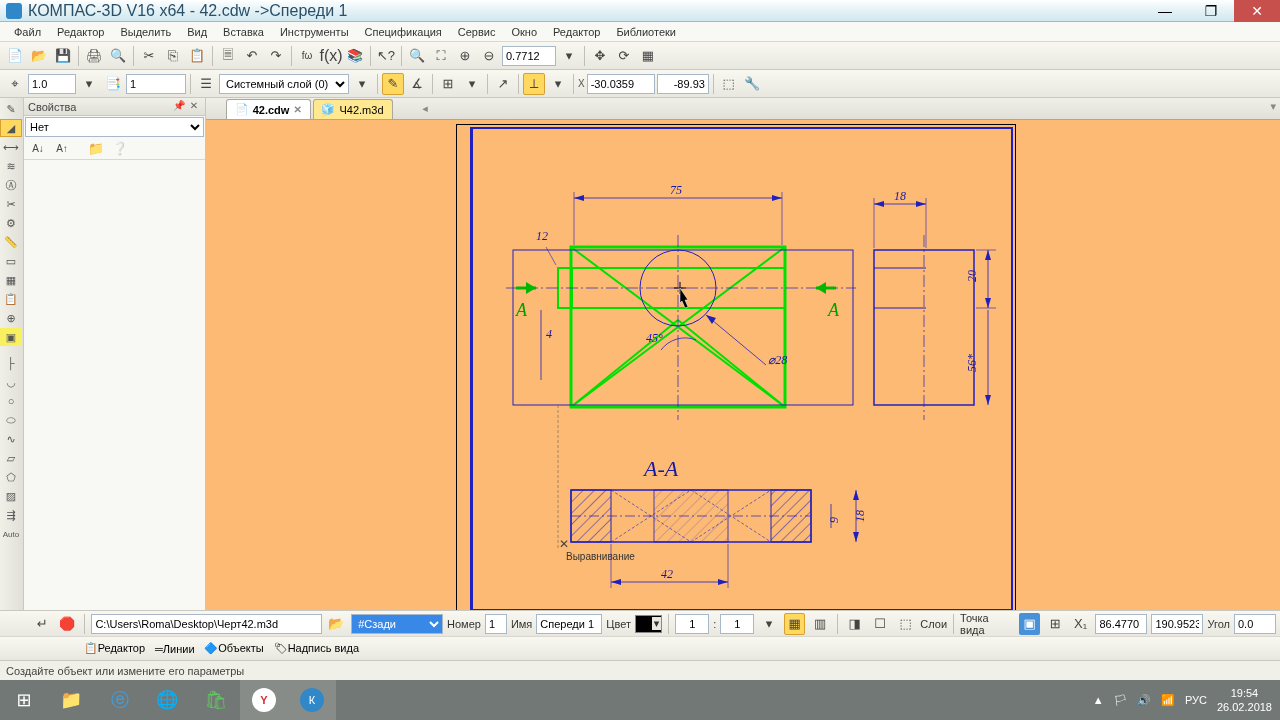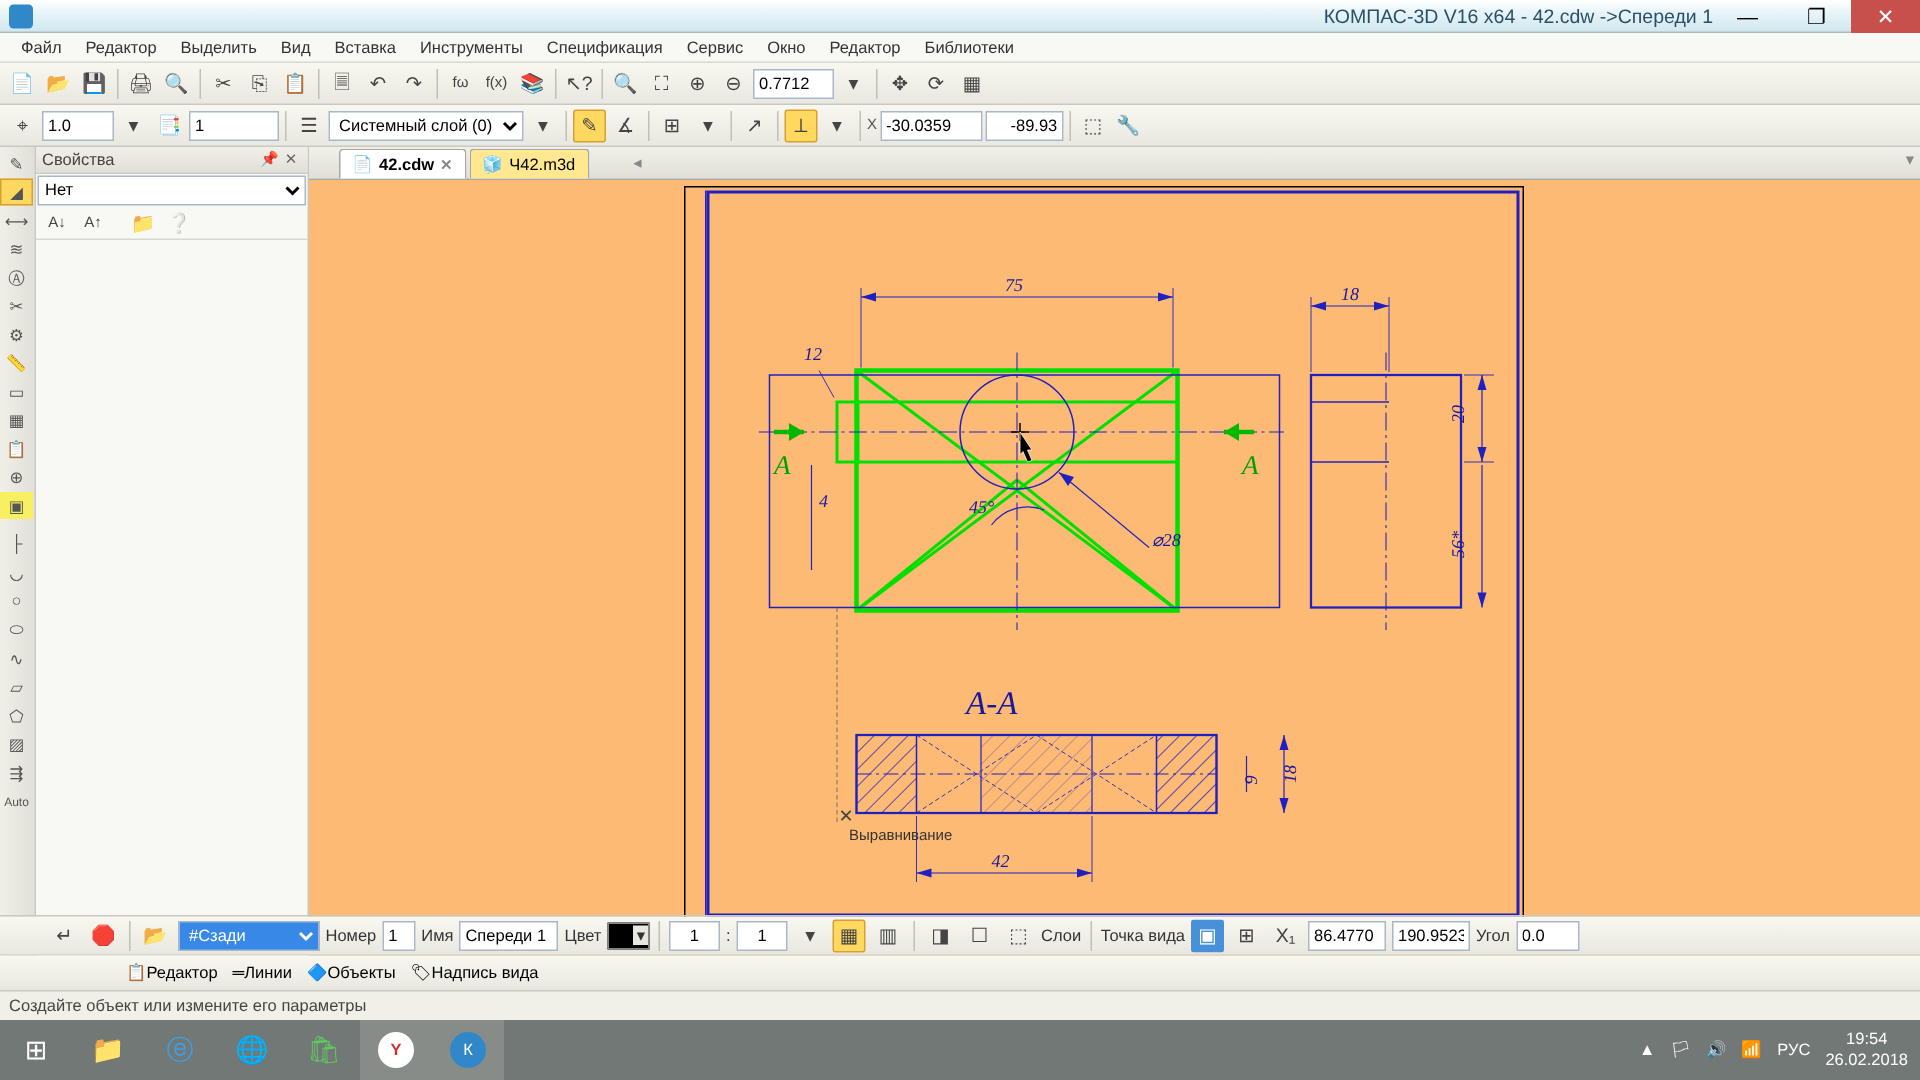--- a/index.html
+++ b/index.html
@@ -1,19 +1,19 @@
 <!DOCTYPE html>
 <html><head>
 <meta charset="utf-8">
 <style>
 *{box-sizing:border-box;margin:0;padding:0;font-family:Tahoma,Arial,sans-serif;font-size:11px;}
 body{background:#f0f0f0;overflow:hidden;width:1280px;height:720px;position:relative;}
 .titlebar{height:22px;background:linear-gradient(#fff,#e8f4f8 40%,#d0e8f0);display:flex;align-items:center;padding-left:6px;border-bottom:1px solid #a8b8c0;}
 .titlebar .logo{width:16px;height:16px;border-radius:3px;background:#3088c8;margin-right:6px;}
-.titlebar .title{flex:1;text-align:right;color:#2a5068;font-size:13px;}
+.titlebar .title{flex:1;text-align:left;color:#2a5068;font-size:16px;}
 .titlebar .winbtns{display:flex;}
 .titlebar .winbtn{width:46px;height:22px;display:flex;align-items:center;justify-content:center;font-size:14px;}
 .titlebar .winbtn.close{background:#c8504c;color:#fff;}
 .menubar{height:20px;background:#f8f8f4;display:flex;align-items:center;padding-left:8px;gap:4px;border-bottom:1px solid #d8d8d0;}
 .menubar span{padding:2px 6px;color:#333;}
 .toolbar{height:28px;background:linear-gradient(#f8f8f0,#e8e8e0);display:flex;align-items:center;padding:0 4px;gap:2px;border-bottom:1px solid #c8c8c0;}
 .tbtn{width:22px;height:22px;display:flex;align-items:center;justify-content:center;border:1px solid transparent;border-radius:2px;font-size:13px;color:#444;}
 .tsep{width:1px;height:20px;background:#c0c0b8;margin:0 2px;}
 .tcombo{height:20px;border:1px solid #a8b8c8;background:#fff;font-size:11px;padding:0 2px;}
 .tinput{height:20px;border:1px solid #a8b8c8;background:#fff;font-size:11px;padding:0 3px;}
@@ -87,21 +87,21 @@
   <div class="tsep"></div>
   <div class="tbtn">✂</div>
   <div class="tbtn">⎘</div>
   <div class="tbtn">📋</div>
   <div class="tsep"></div>
   <div class="tbtn">🗏</div>
   <div class="tbtn">↶</div>
   <div class="tbtn">↷</div>
   <div class="tsep"></div>
   <div class="tbtn" style="font-size:10px;">fω</div>
-  <div class="tbtn" style="font-size:10px;">f(x)</div>
+  <div class="tbtn" style="font-size:16px;">f(x)</div>
   <div class="tbtn">📚</div>
   <div class="tsep"></div>
   <div class="tbtn">↖?</div>
   <div class="tsep"></div>
   <div class="tbtn">🔍</div>
   <div class="tbtn">⛶</div>
   <div class="tbtn">⊕</div>
   <div class="tbtn">⊖</div>
   <input class="tinput" style="width: 54px;" value="0.7712">
   <div class="tbtn">▾</div>
@@ -322,20 +322,21 @@
       </svg>
     </div>
   </div>
 </div>
 
 <div style="position:absolute;left:0;right:0;bottom:84px;height:26px;background:linear-gradient(#f8f8f0,#e8e8e0);display:flex;align-items:center;padding:0 4px;gap:4px;border-top:1px solid #c8c8c0;">
   <div style="width:24px"></div>
   <div class="tbtn">↵</div>
   <div class="tbtn" style="color:#c83030">🛑</div>
   <div class="tsep"></div>
+  <input class="binput" style="width: 236px;" value="C:\Users\Roma\Desktop\Черт42.m3d">
   <div class="tbtn">📂</div>
   <select class="bcombo" style="width:94px"><option>#Сзади</option></select>
   <span class="blabel">Номер</span>
   <input class="binput" style="width: 22px;" value="1">
   <span class="blabel">Имя</span>
   <input class="binput" style="width: 66px;" value="Спереди 1">
   <span class="blabel">Цвет</span>
   <div class="colorbox"></div>
   <div class="tsep"></div>
   <input class="binput" style="width: 34px; text-align: center;" value="1">

